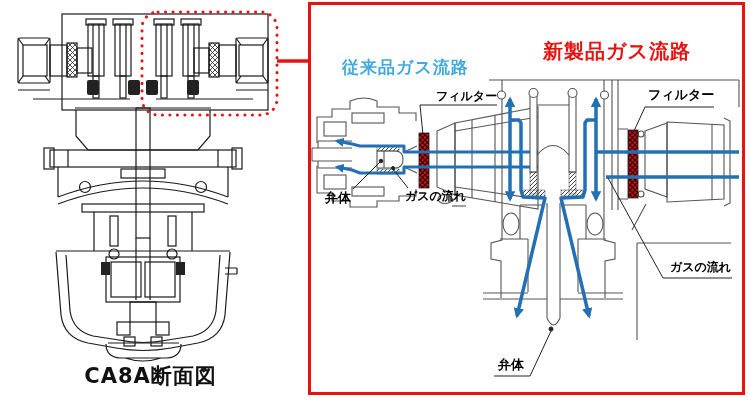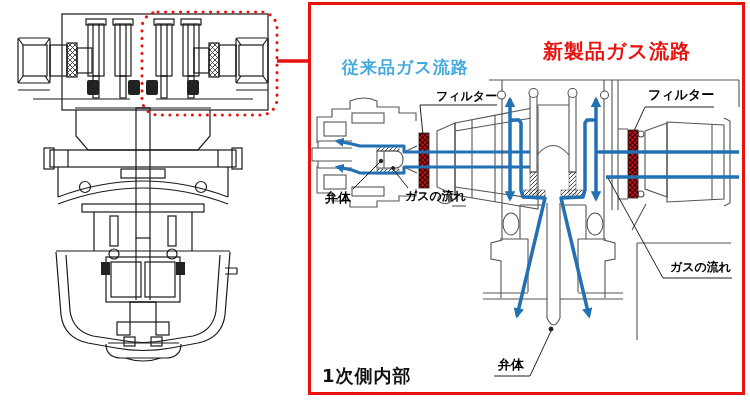--- a/index.html
+++ b/index.html
@@ -134,20 +134,21 @@
       <rect class="seal" x="176" y="262" width="9" height="13"></rect>
       <path d="M136,238 V300 M150,238 V300"></path>
       <path d="M106,344 Q106,357 120,358 L167,358 Q181,357 181,344 M125,358 Q143,364 161,358 M108,343 H179"></path>
       <path d="M225,268 H237 M225,274 H237 M237,268 V274"></path>
     </g>
 
     <rect x="142" y="12" width="135" height="103" rx="16" fill="none" stroke="var(--accent-red)" stroke-width="3" stroke-linecap="round" stroke-dasharray="0.1 7.4"></rect>
     <line x1="277" y1="61" x2="310" y2="61" stroke="var(--accent-red)" stroke-width="3.5"></line>
   </svg>
 
+  <div class="caption">CA8A断面図</div>
 
   <div class="detail-panel">
     <svg class="panel-svg" width="431" height="387" viewBox="311 5 431 387">
 
       <g>
         <g class="gline">
           <path d="M317,143 L317,117 L332,117 L332,109 L350,109 L350,101 Q364,95 377,101 L377,107 L399,107 L399,113 L416,113 L416,121"></path>
           <path d="M317,166 L317,193 L332,193 L332,201 L350,201 L350,207 L377,207 L377,201 L399,201 L399,196 L416,196 L416,189"></path>
           <path d="M312,148 H352 M312,161 H352 M312,148 V161 M318,141 H352 M318,168 H352 M318,141 V148 M318,161 V168"></path>
           <rect x="324" y="122" width="22" height="14"></rect>
@@ -230,15 +231,14 @@
     <div class="lbl heading-new">新製品ガス流路</div>
 
     <div class="lbl lbl-s12" style="left:125px;top:85px;">フィルター</div>
     <div class="lbl lbl-s13" style="left:14px;top:186px;">弁体</div>
     <div class="lbl lbl-s12" style="left:94px;top:185px;">ガスの流れ</div>
 
     <div class="lbl lbl-s13" style="left:337px;top:83px;">フィルター</div>
     <div class="lbl lbl-s12" style="left:359px;top:256px;">ガスの流れ</div>
     <div class="lbl lbl-s13" style="left:187px;top:353px;">弁体</div>
 
-    <div class="lbl panel-title">1次側内部</div>
   </div>
 </div>
 
 </body></html>

